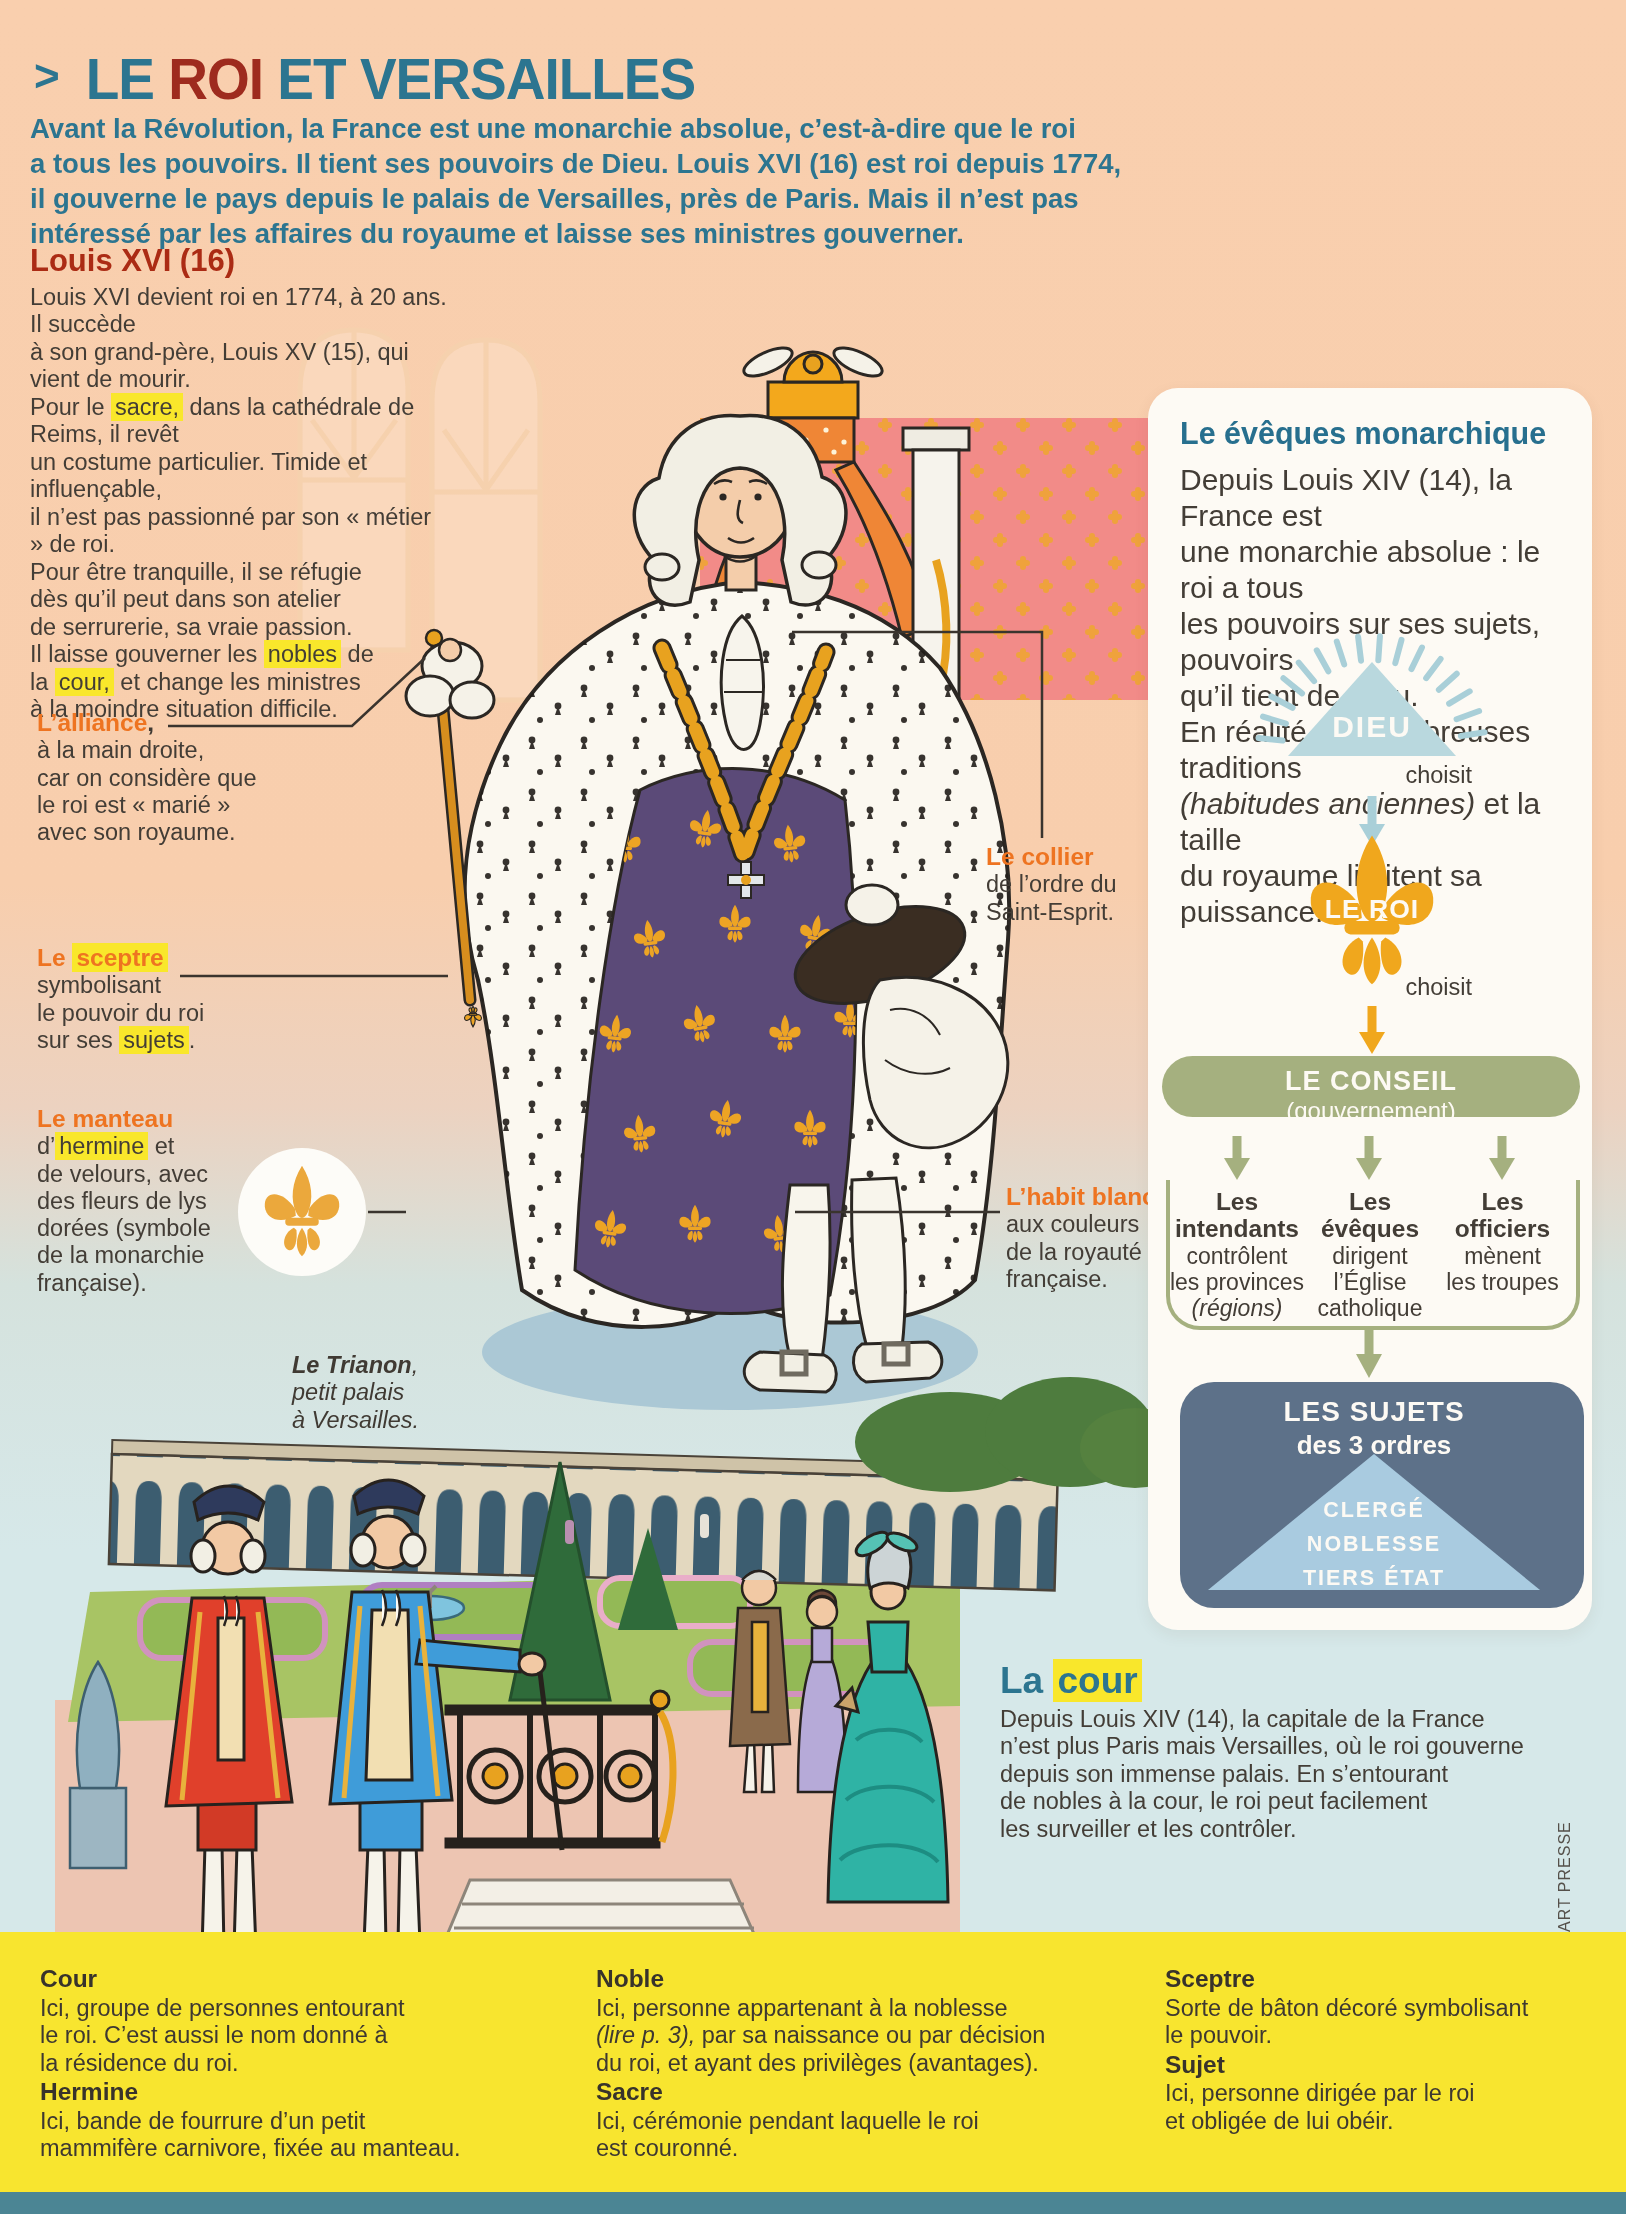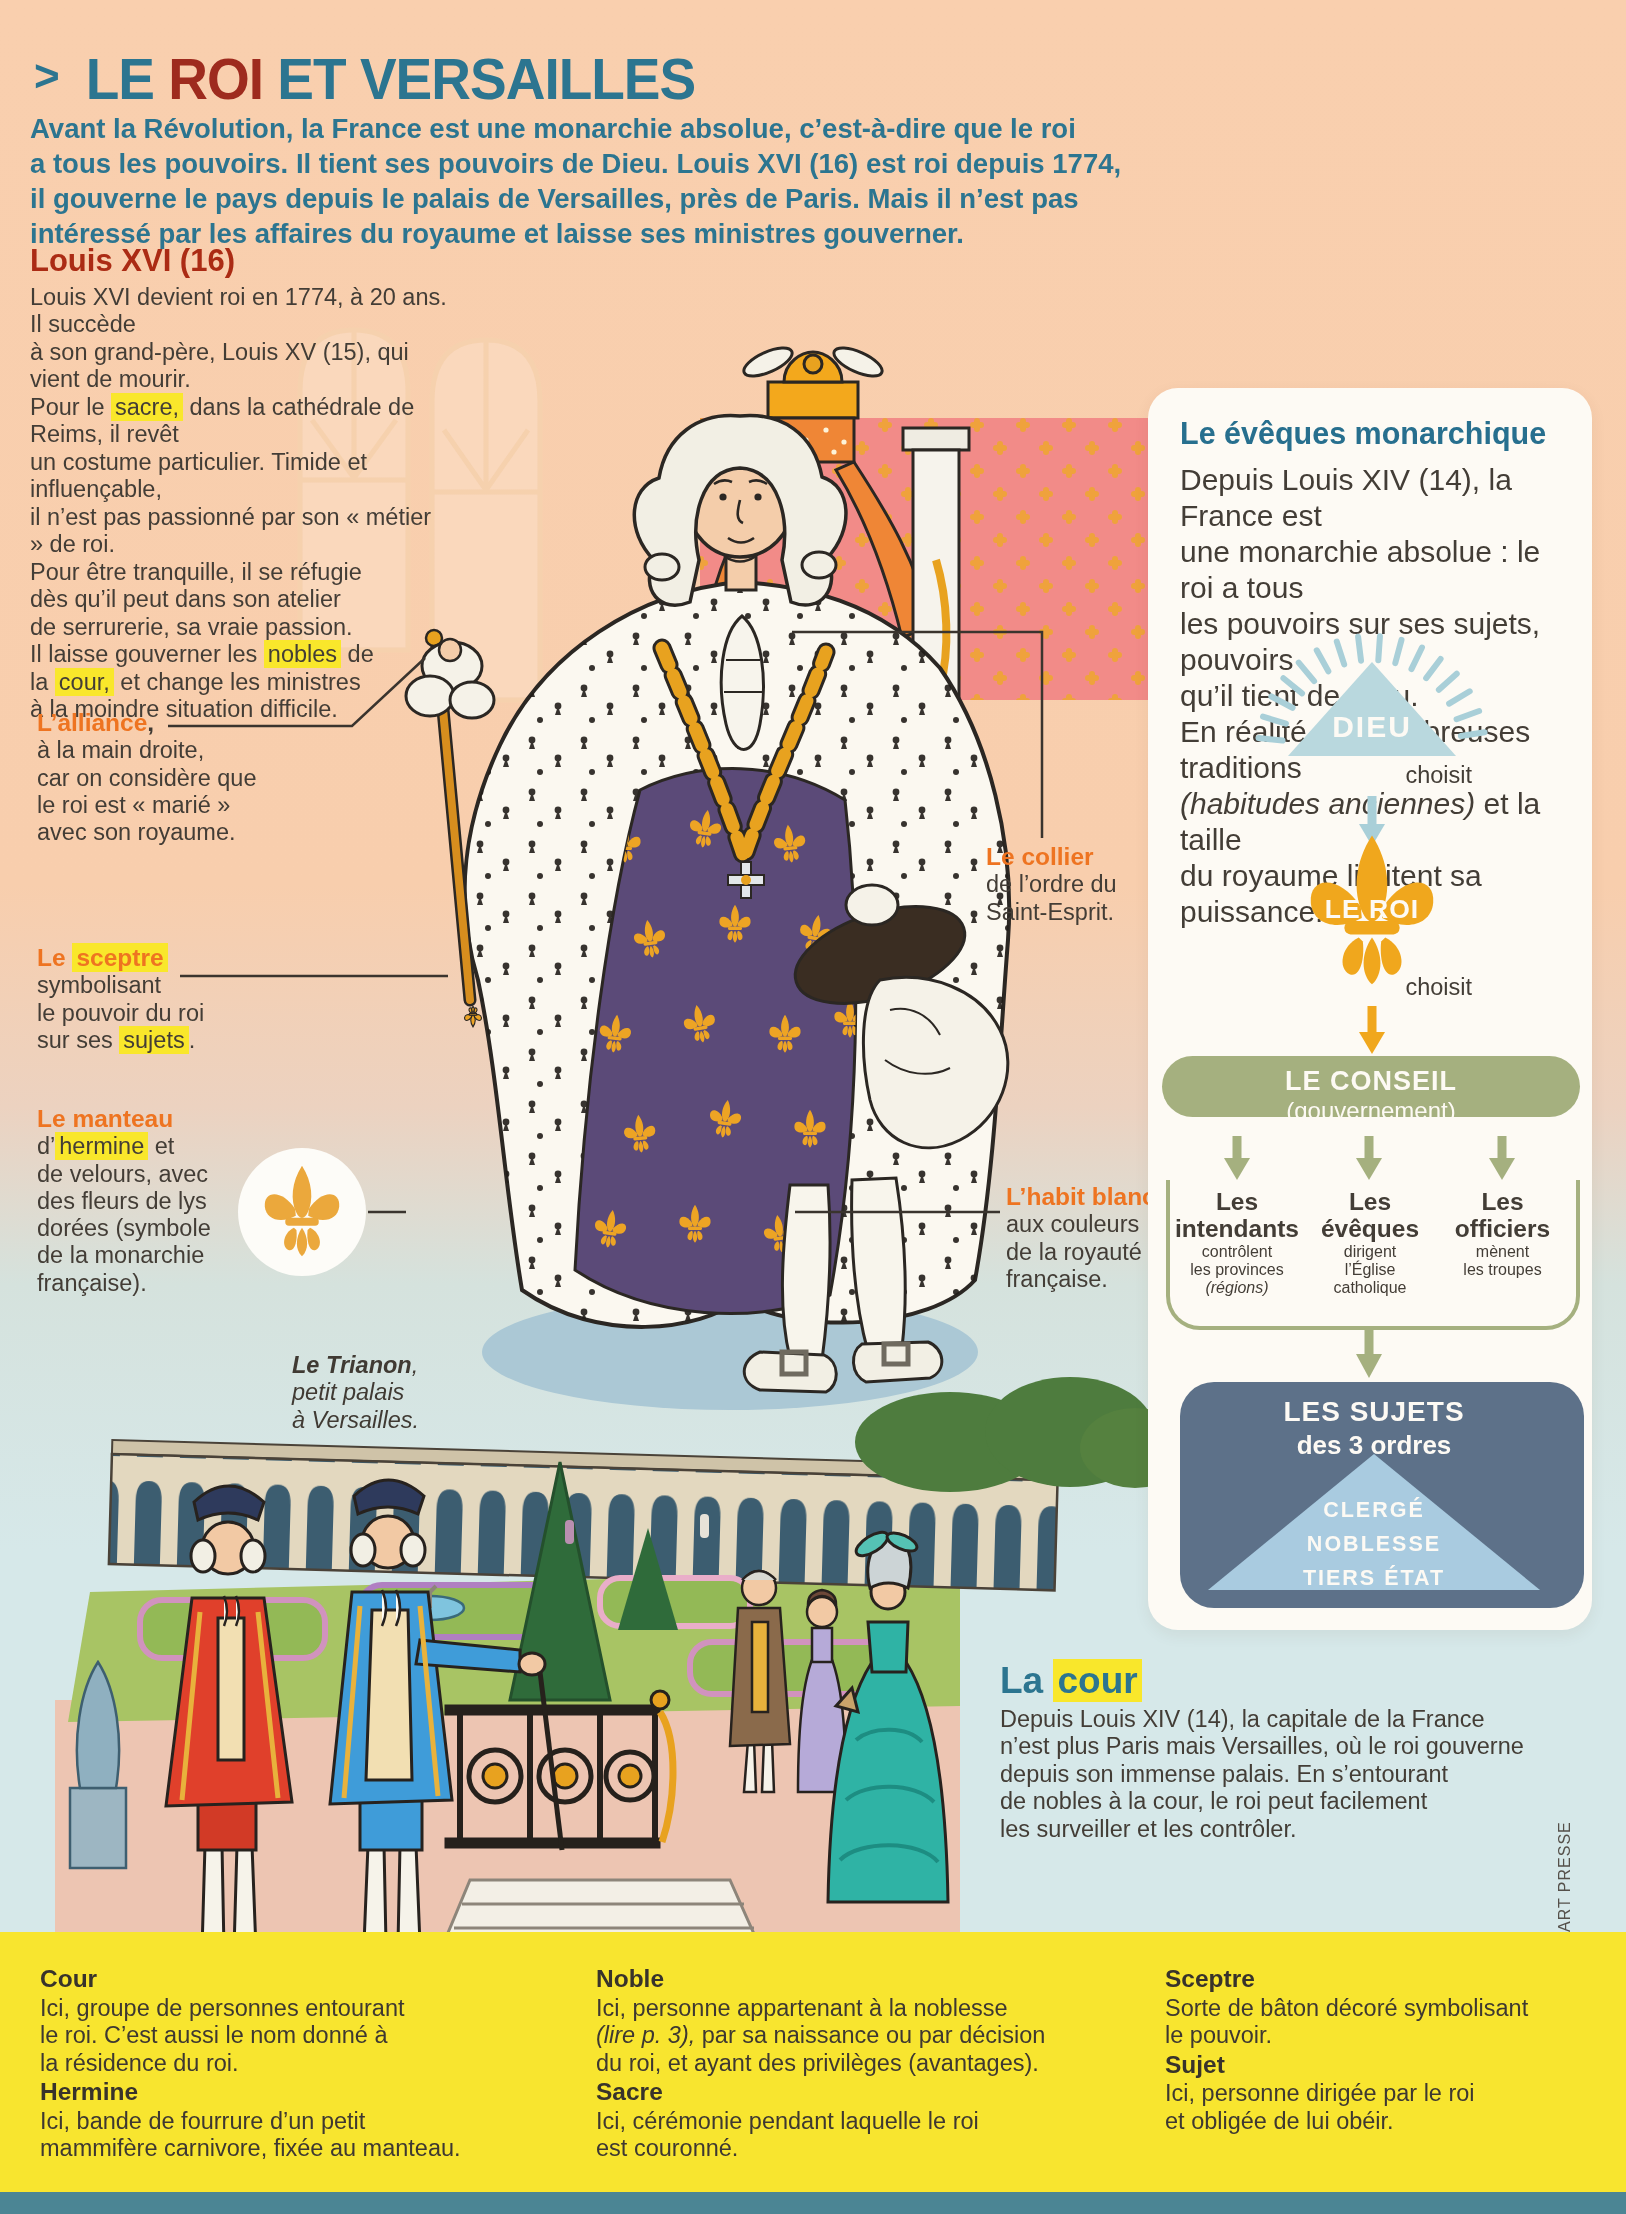--- a/index.html
+++ b/index.html
@@ -25,21 +25,21 @@
   .panel{background:#fdfaf4;border-radius:30px;box-shadow:0 5px 16px rgba(90,60,30,.07);}
   .panel-h{font-size:30.5px;font-weight:bold;color:#276f8e;}
   .panel-b{font-size:30px;line-height:1.2;color:#433d36;}
   .diagram-word{font-size:23.5px;color:#433d36;text-align:right;}
   .dieu-label{font-size:30px;font-weight:bold;color:#fdfaf4;letter-spacing:2px;text-align:center;}
   .leroi-label{font-size:26.5px;font-weight:bold;color:#fdfaf4;letter-spacing:1px;text-align:center;}
   .conseil{background:#a5b07f;border-radius:37px;color:#fdfaf4;text-align:center;}
   .conseil .l1{font-size:27px;font-weight:bold;letter-spacing:1px;padding-top:10px;}
   .conseil .l2{font-size:24px;}
   .col-t{font-size:24.5px;font-weight:bold;color:#433d36;line-height:1.12;text-align:center;}
-  .col-b{font-size:16px;color:#433d36;line-height:1.14;text-align:center;}
+  .col-b{font-size:23px;color:#433d36;line-height:1.14;text-align:center;}
   .bracket{border-left:4px solid #a5b07f;border-right:4px solid #a5b07f;border-bottom:4px solid #a5b07f;border-radius:0 0 34px 34px;}
   .sujets{background:#5d7189;border-radius:34px;}
   .sujets-t{font-size:28px;font-weight:bold;color:#fdfaf4;text-align:center;letter-spacing:1px;}
   .sujets-s{font-size:26px;font-weight:bold;color:#fdfaf4;text-align:center;}
   .order-line{font-size:21.5px;font-weight:bold;color:#fdfaf4;letter-spacing:2px;text-align:center;}
   .cour-h{font-size:37px;font-weight:bold;}
   .gloss-term{font-size:24.5px;font-weight:bold;color:#38332b;line-height:1.25;}
   .gloss-def{font-size:23.5px;color:#3e3831;line-height:1.17;}
   .credit{font-size:16px;color:#55504a;letter-spacing:1px;writing-mode:vertical-rl;transform:rotate(180deg);}
   .yellowband{background:#f8e52f;}

